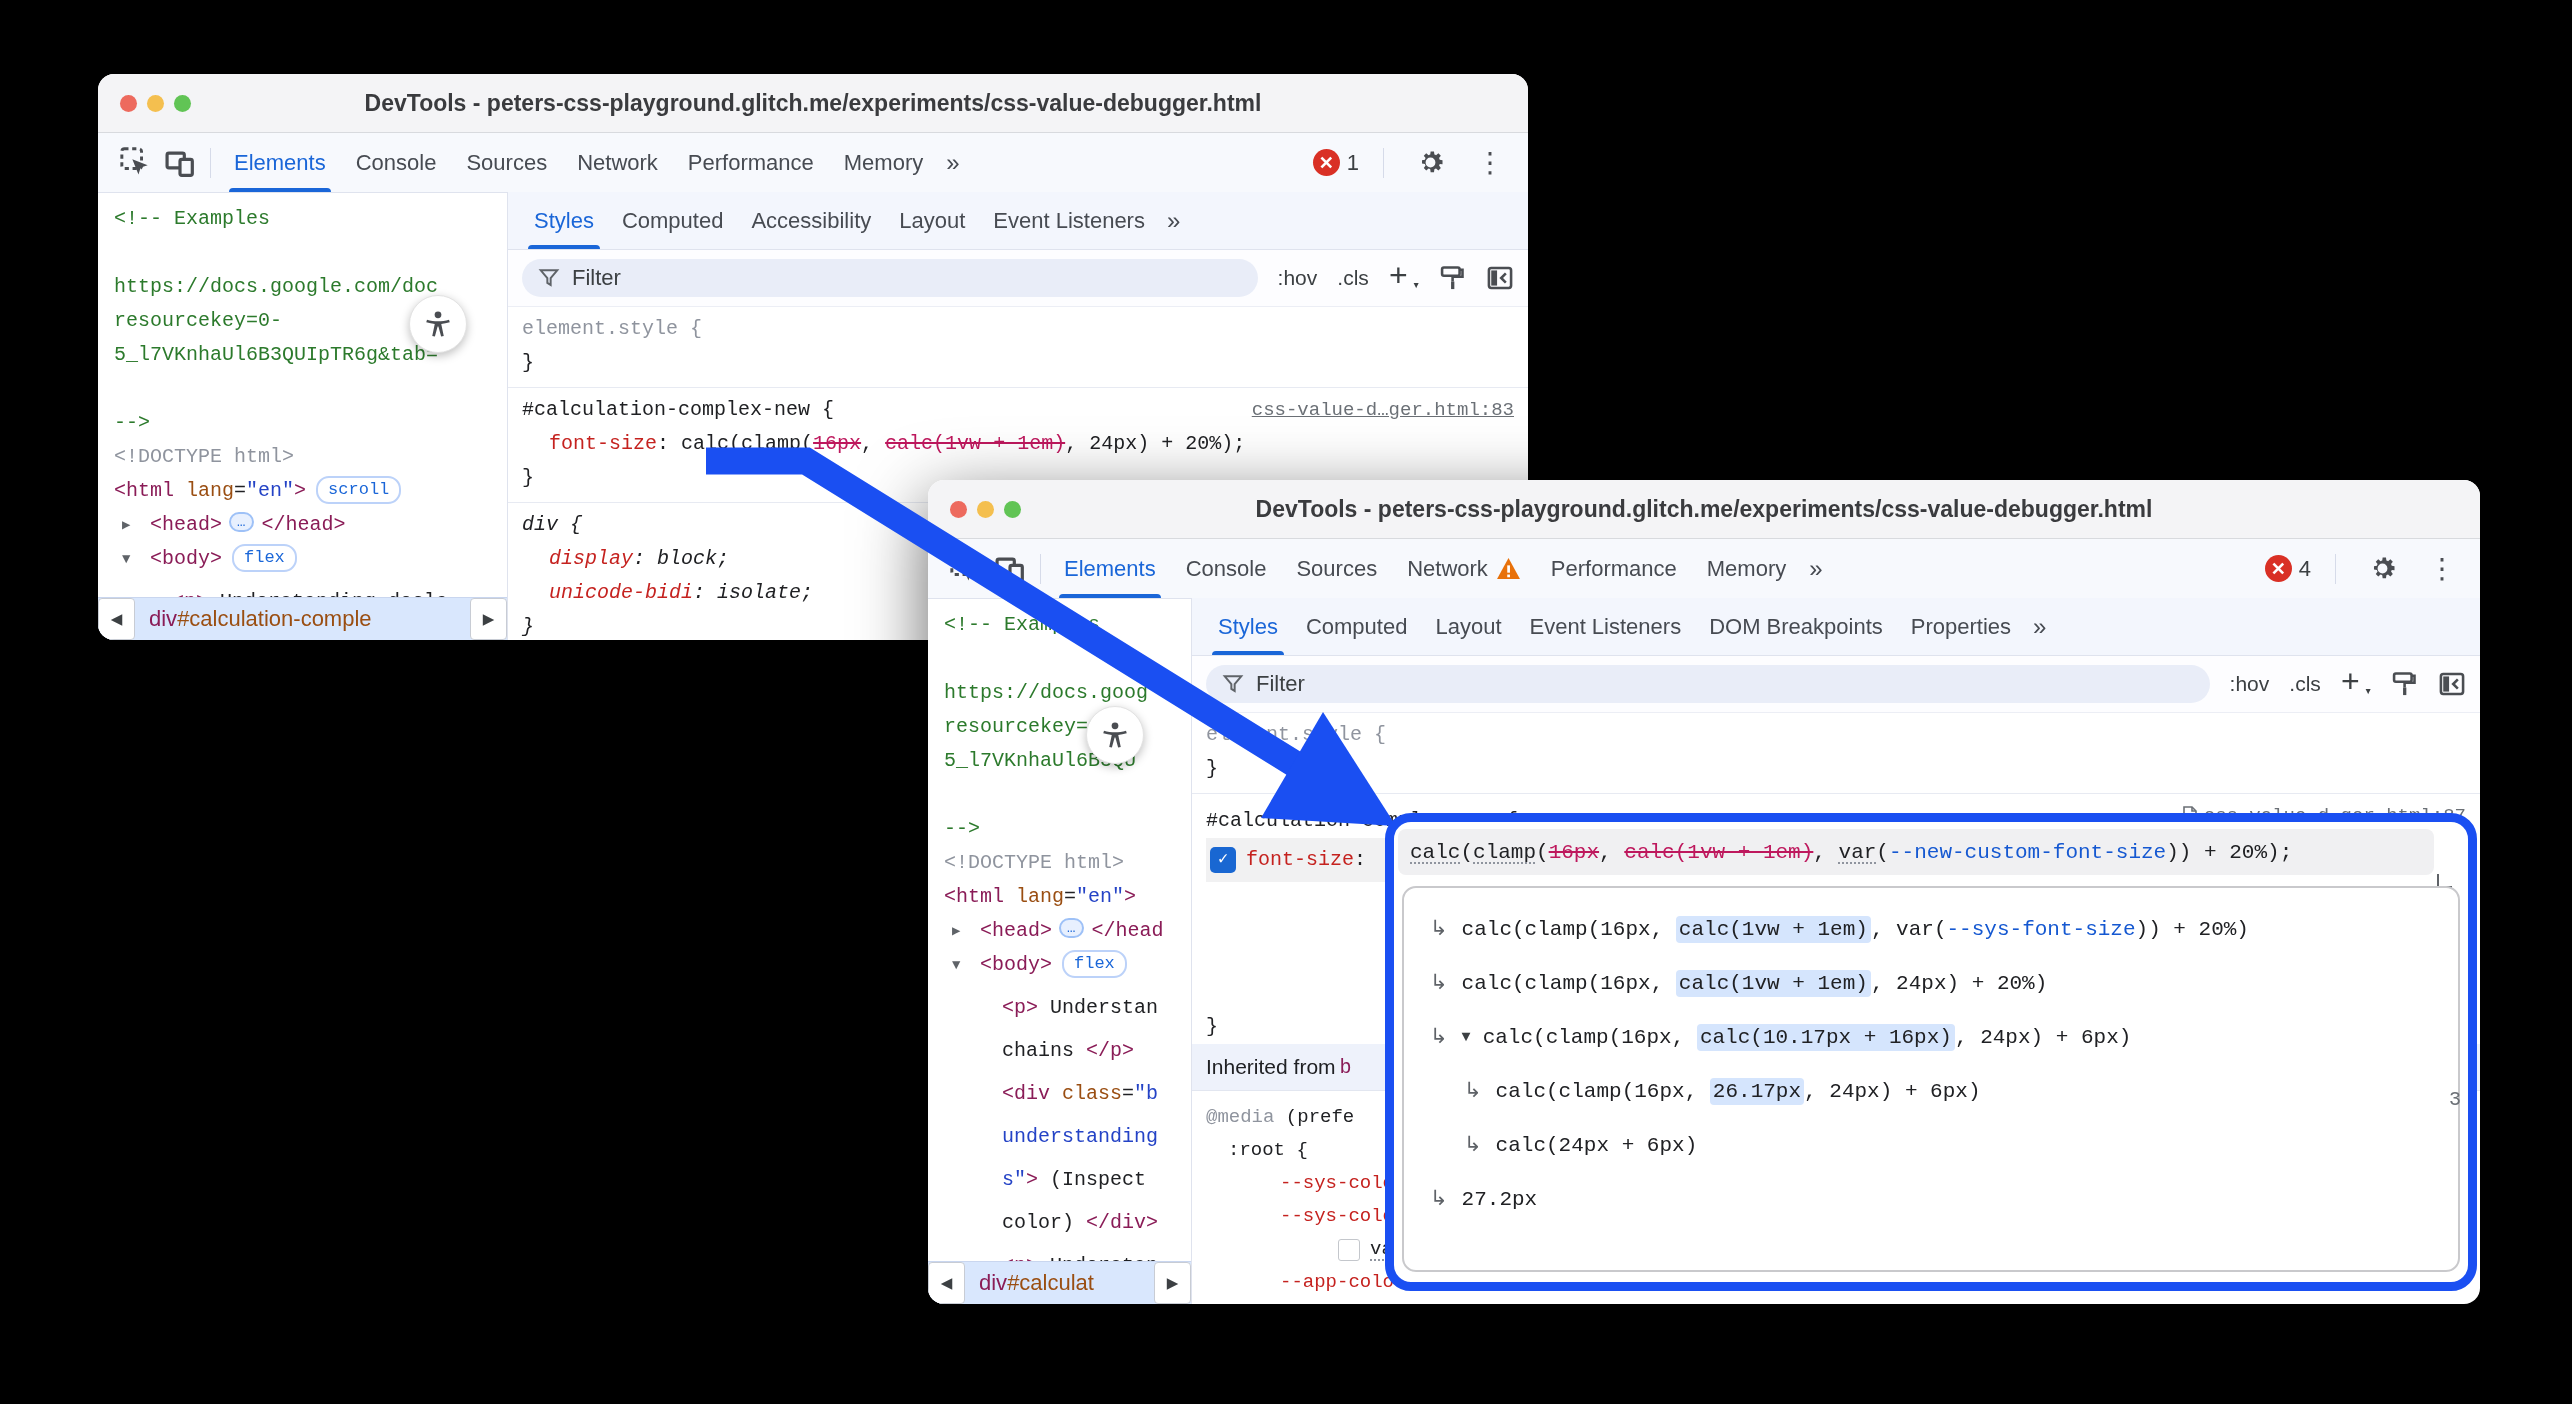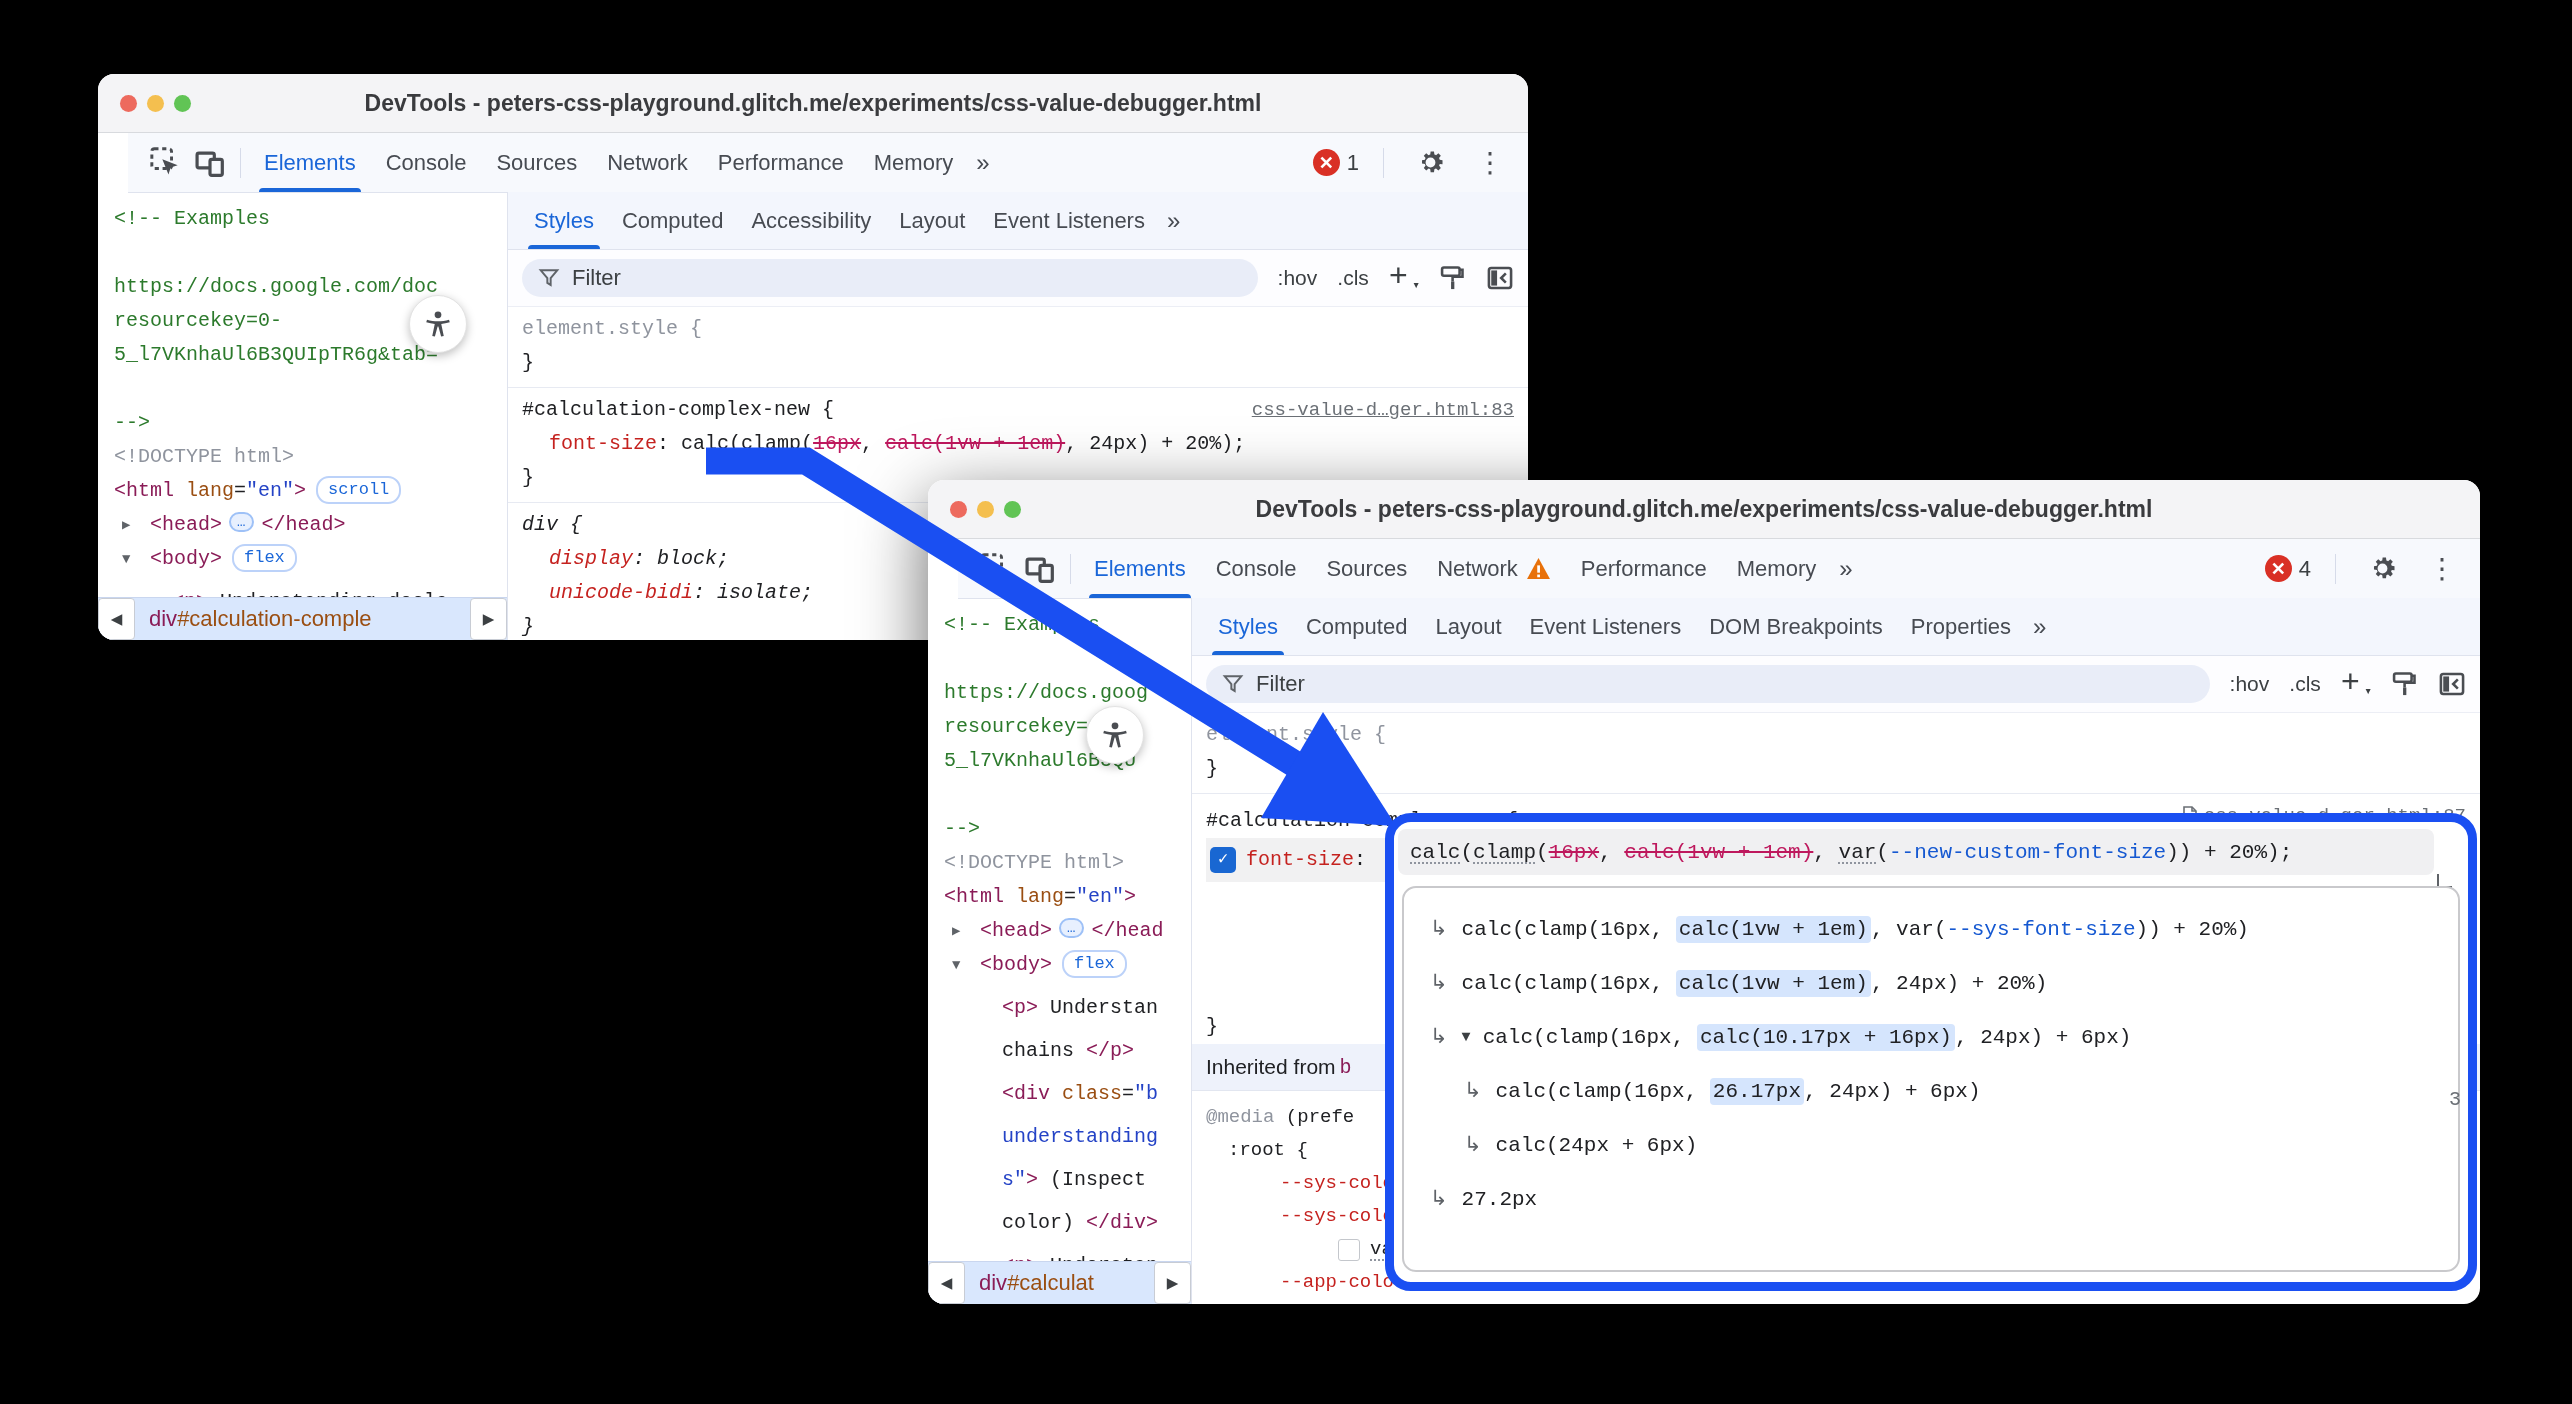--- a/index.html
+++ b/index.html
@@ -7,21 +7,21 @@
          font-family:"Liberation Sans",sans-serif;}
   
   .win{position:absolute;background:#fff;border-radius:16px;box-shadow:0 20px 70px rgba(0,0,0,.6);overflow:hidden;}
   #win1{left:98px;top:74px;width:1430px;height:566px;z-index:1;}
   #win2{left:928px;top:480px;width:1552px;height:824px;z-index:2;}
   .titlebar{height:58px;background:#f4f4f6;border-bottom:1px solid #d8dade;display:flex;align-items:center;position:relative;}
   .lights{position:absolute;left:22px;top:0;height:100%;display:flex;align-items:center;gap:10px;}
   .light{width:17px;height:17px;border-radius:50%;}
   .light.red{background:#ed6a5e}.light.yellow{background:#f4bf4f}.light.green{background:#61c455}
   .title{flex:1;text-align:center;font-size:23px;font-weight:700;color:#3a3b3e;}
-  .toolbar{height:59px;background:#f7f9fd;border-bottom:1px solid #dfe3ee;display:flex;align-items:center;padding:0 16px;position:relative;margin-left:30px;}
+  .toolbar{height:59px;background:#f7f9fd;border-bottom:1px solid #dfe3ee;display:flex;align-items:center;padding:0 16px;position:relative;}
   .tb-btn{display:flex;align-items:center;justify-content:center;width:44px;height:44px;}
   .tb-div{width:1px;height:30px;background:#d6dbe9;margin:0 8px;}
   .main-tabs{display:flex;height:100%;align-items:stretch;}
   .main-tab{padding:0 15px;font-size:22px;color:#474b52;display:flex;align-items:center;gap:8px;position:relative;}
   .main-tab.sel{color:#1a66d8;}
   .main-tab.sel::after{content:"";position:absolute;left:10px;right:10px;bottom:0;height:4px;background:#1a66d8;border-radius:4px 4px 0 0;}
   .ovf{font-size:24px;color:#474b52;padding:0 8px;letter-spacing:-2px;}
   .tb-right{margin-left:auto;display:flex;align-items:center;gap:16px;}
   .errbadge{display:flex;align-items:center;gap:7px;}
   .errcircle{width:27px;height:27px;border-radius:50%;background:#d93025;color:#fff;font-size:18px;font-weight:700;display:flex;align-items:center;justify-content:center;}

